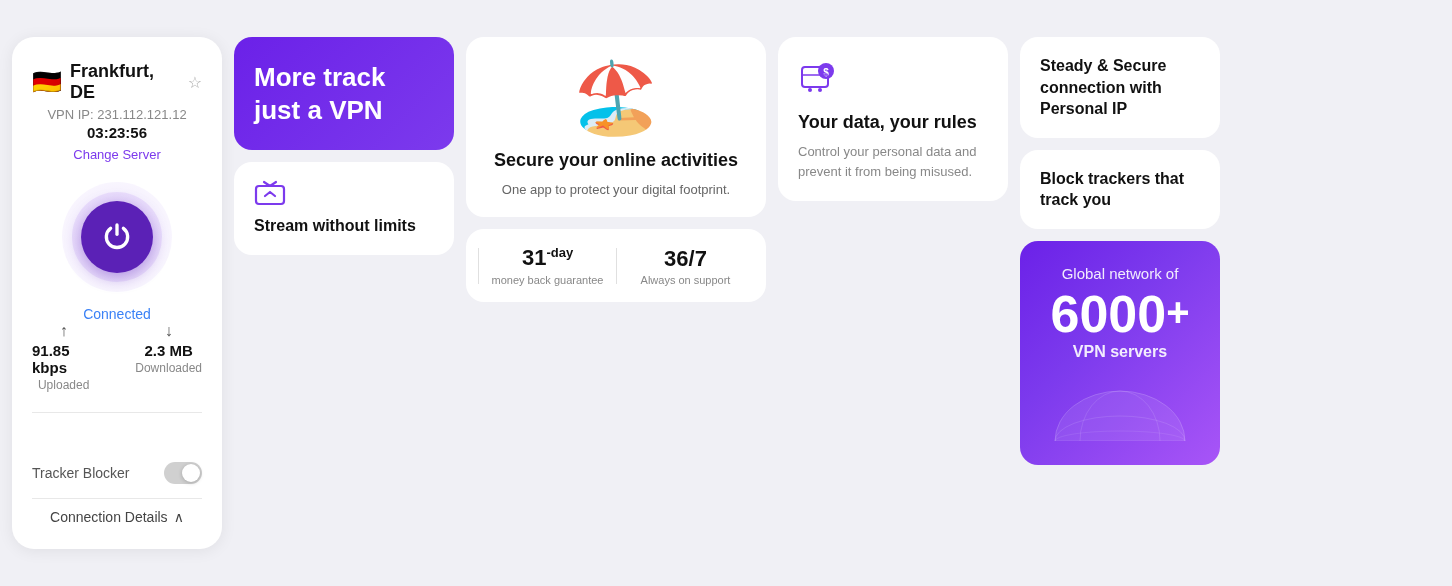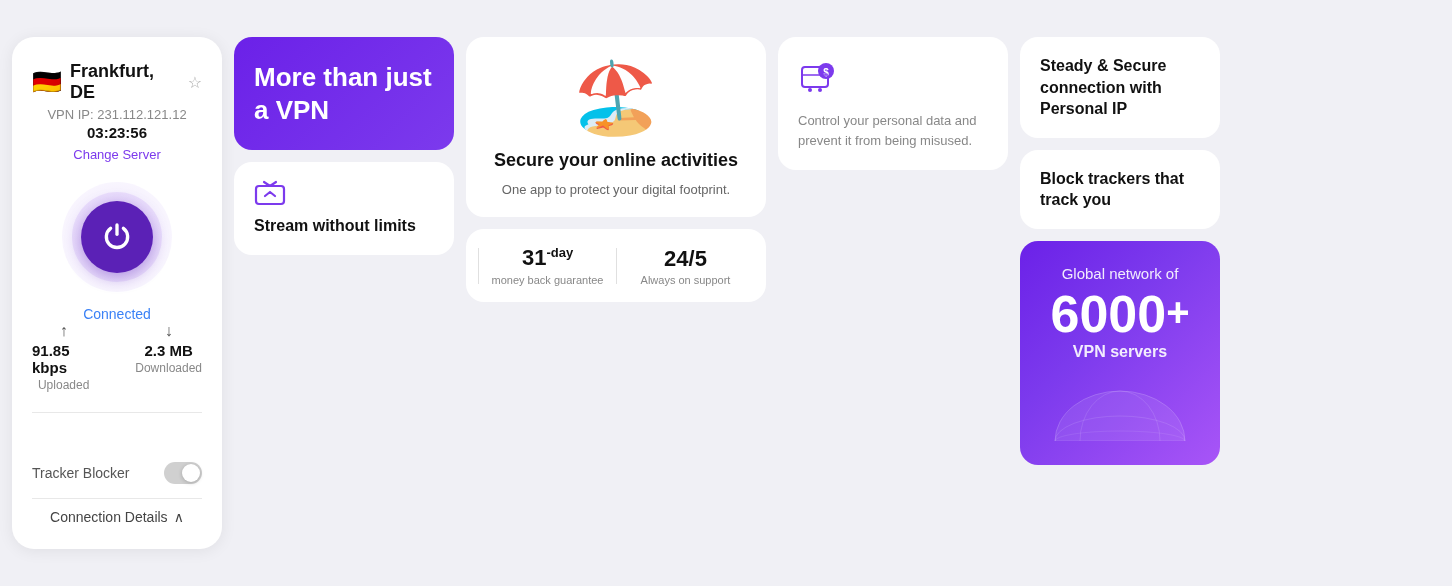--- a/index.html
+++ b/index.html
@@ -403,21 +403,21 @@
       text-align: center;
     }
   </style>
 </head>
 <body>
 
 <div class="outer">
 
   <div class="col1">
     <div class="card-more-than">
-      <div class="title">More than just a VPN</div>
+      <div class="title">More track just a VPN</div>
     </div>
     <div class="card-stream">
       <div class="stream-icon">
         <svg width="32" height="28" viewBox="0 0 32 28" fill="none">
           <rect x="2" y="6" width="28" height="18" rx="3" stroke="#7c3aed" stroke-width="2.2"></rect>
           <polyline points="10,2 16,6 22,2" stroke="#7c3aed" stroke-width="2.2" fill="none" stroke-linecap="round" stroke-linejoin="round"></polyline>
           <path d="M11 16 L16 12 L21 16" stroke="#7c3aed" stroke-width="2.2" fill="none" stroke-linecap="round" stroke-linejoin="round"></path>
         </svg>
       </div>
       <div class="stream-label">Stream without limits</div>
@@ -433,21 +433,21 @@
     <div class="card-stats">
       <div class="stat-divider"></div>
       <div class="stat-item">
         <div class="stat-number">
           <span>31</span><sup>-day</sup>
         </div>
         <div class="stat-label">money back guarantee</div>
       </div>
       <div class="stat-divider"></div>
       <div class="stat-item">
-        <div class="stat-number">24/5</div>
+        <div class="stat-number">36/7</div>
         <div class="stat-label">Always on support</div>
       </div>
     </div>
   </div>
 
   <div class="col3">
     <div class="card-vpn">
       <div class="vpn-header">
         <span class="flag">🇩🇪</span>
         <span class="vpn-location">Frankfurt, DE</span>
@@ -495,20 +495,21 @@
       <div class="data-icon">
         <svg width="38" height="38" viewBox="0 0 38 38" fill="none">
           <rect x="4" y="10" width="26" height="20" rx="3" stroke="#7c3aed" stroke-width="2" fill="none"></rect>
           <circle cx="28" cy="14" r="8" fill="#7c3aed"></circle>
           <text x="28" y="19" text-anchor="middle" fill="white" font-size="10" font-weight="700">$</text>
           <path d="M4 18 h26" stroke="#7c3aed" stroke-width="1.5"></path>
           <circle cx="12" cy="33" r="2" fill="#7c3aed"></circle>
           <circle cx="22" cy="33" r="2" fill="#7c3aed"></circle>
         </svg>
       </div>
+      <div class="data-title">Your data, your rules</div>
       <div class="data-desc">Control your personal data and prevent it from being misused.</div>
     </div>
   </div>
 
   <div class="col5">
     <div class="card-feature card">
       <div class="feature-title">Steady &amp; Secure connection with Personal IP</div>
     </div>
     <div class="card-feature card">
       <div class="feature-title">Block trackers that track you</div>

